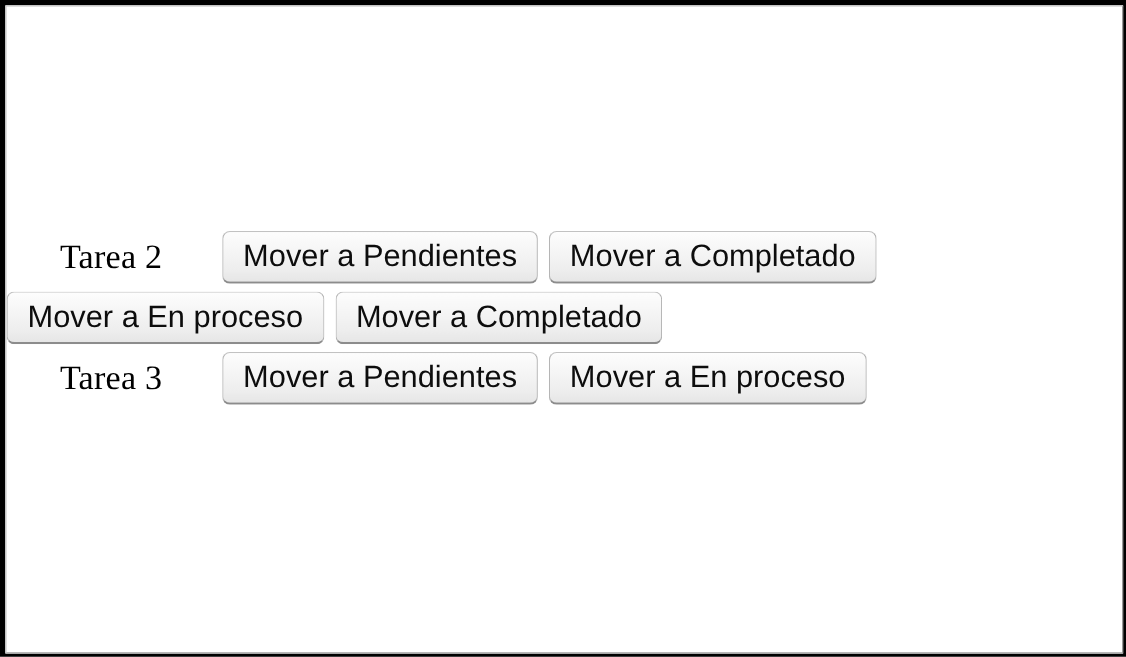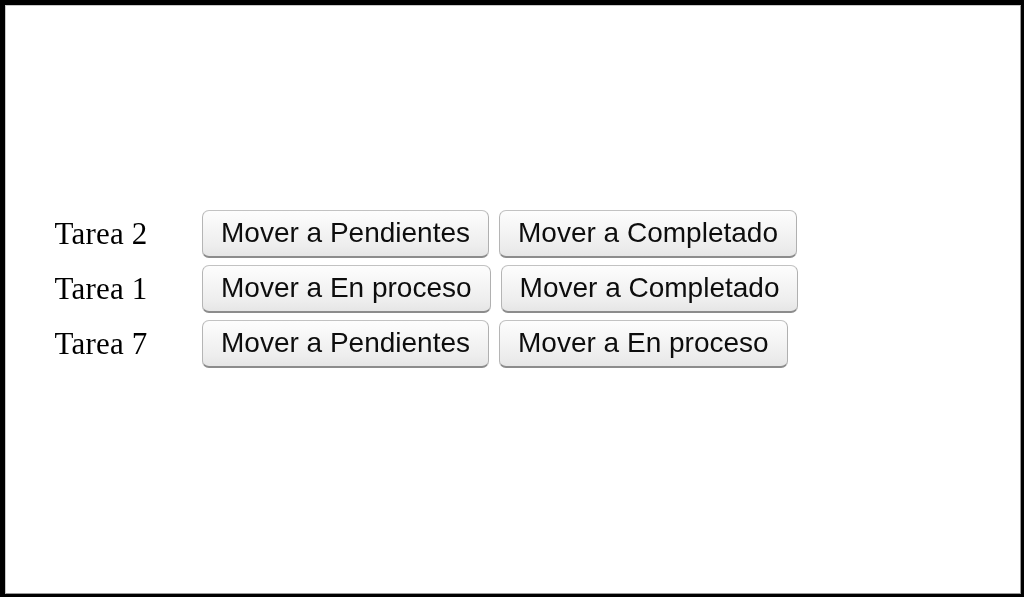--- a/index.html
+++ b/index.html
@@ -99,29 +99,28 @@
 
       <div class="task-row">
         <div class="task-label">Tarea 2</div>
         <div class="task-buttons">
           <button class="move-btn">Mover a Pendientes</button>
           <button class="move-btn">Mover a Completado</button>
         </div>
       </div>
 
       <div class="task-row">
-        <div class="task-label">Tarea 1</div>
         <div class="task-buttons">
           <button class="move-btn">Mover a En proceso</button>
           <button class="move-btn">Mover a Completado</button>
         </div>
       </div>
 
       <div class="task-row">
-        <div class="task-label">Tarea 7</div>
+        <div class="task-label">Tarea 3</div>
         <div class="task-buttons">
           <button class="move-btn">Mover a Pendientes</button>
           <button class="move-btn">Mover a En proceso</button>
         </div>
       </div>
 
     </div>
   </div>
 </div>
 

